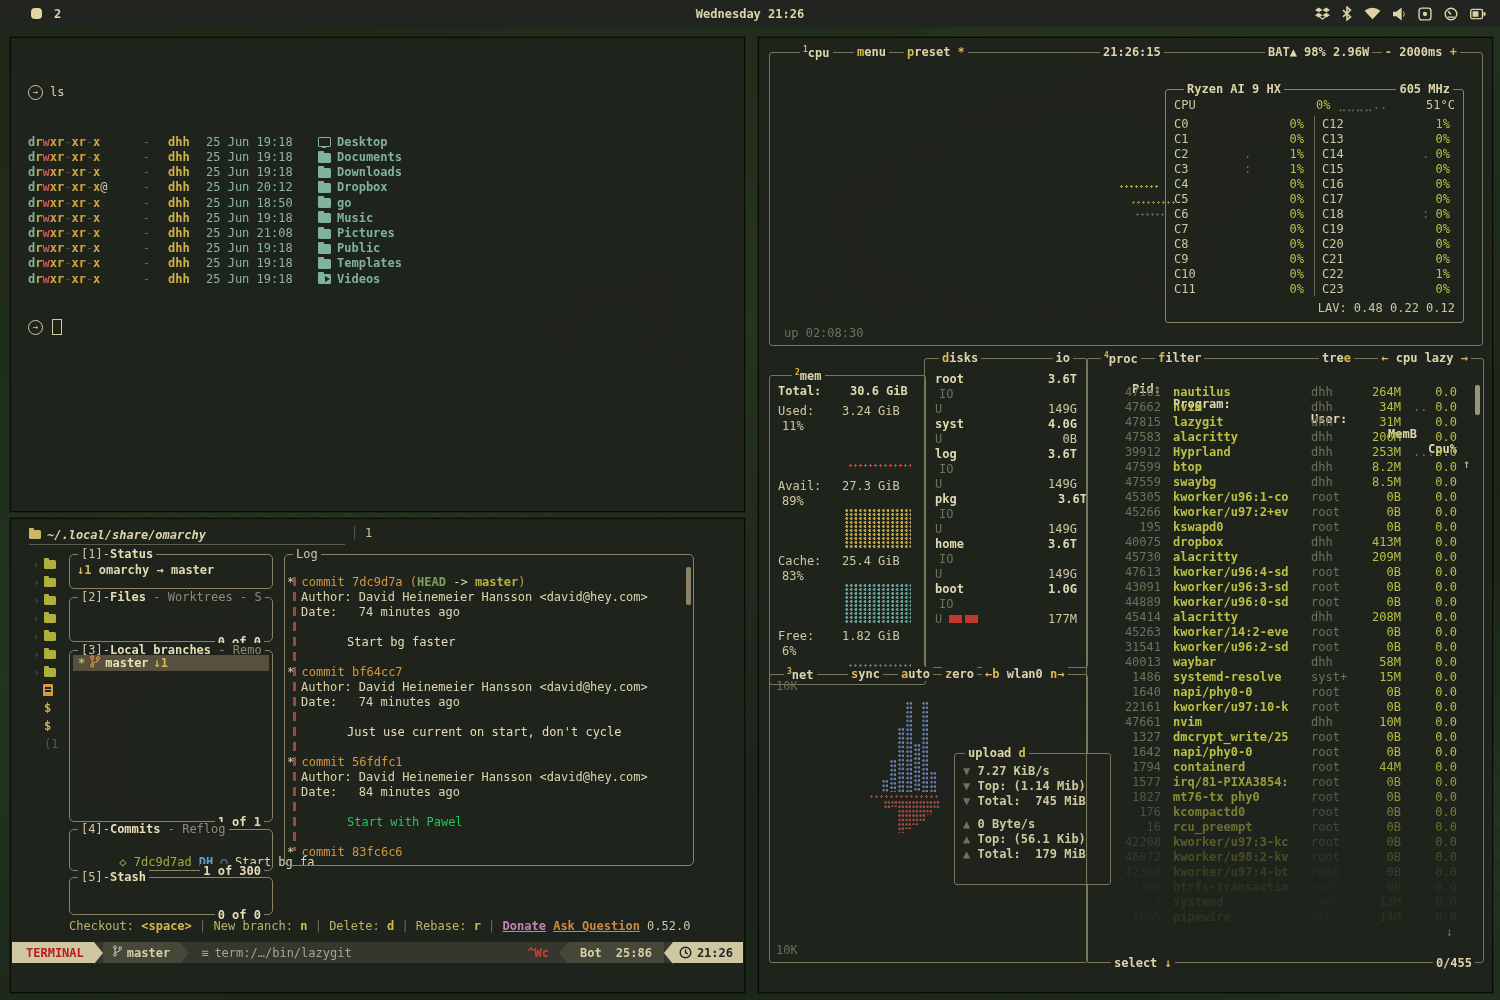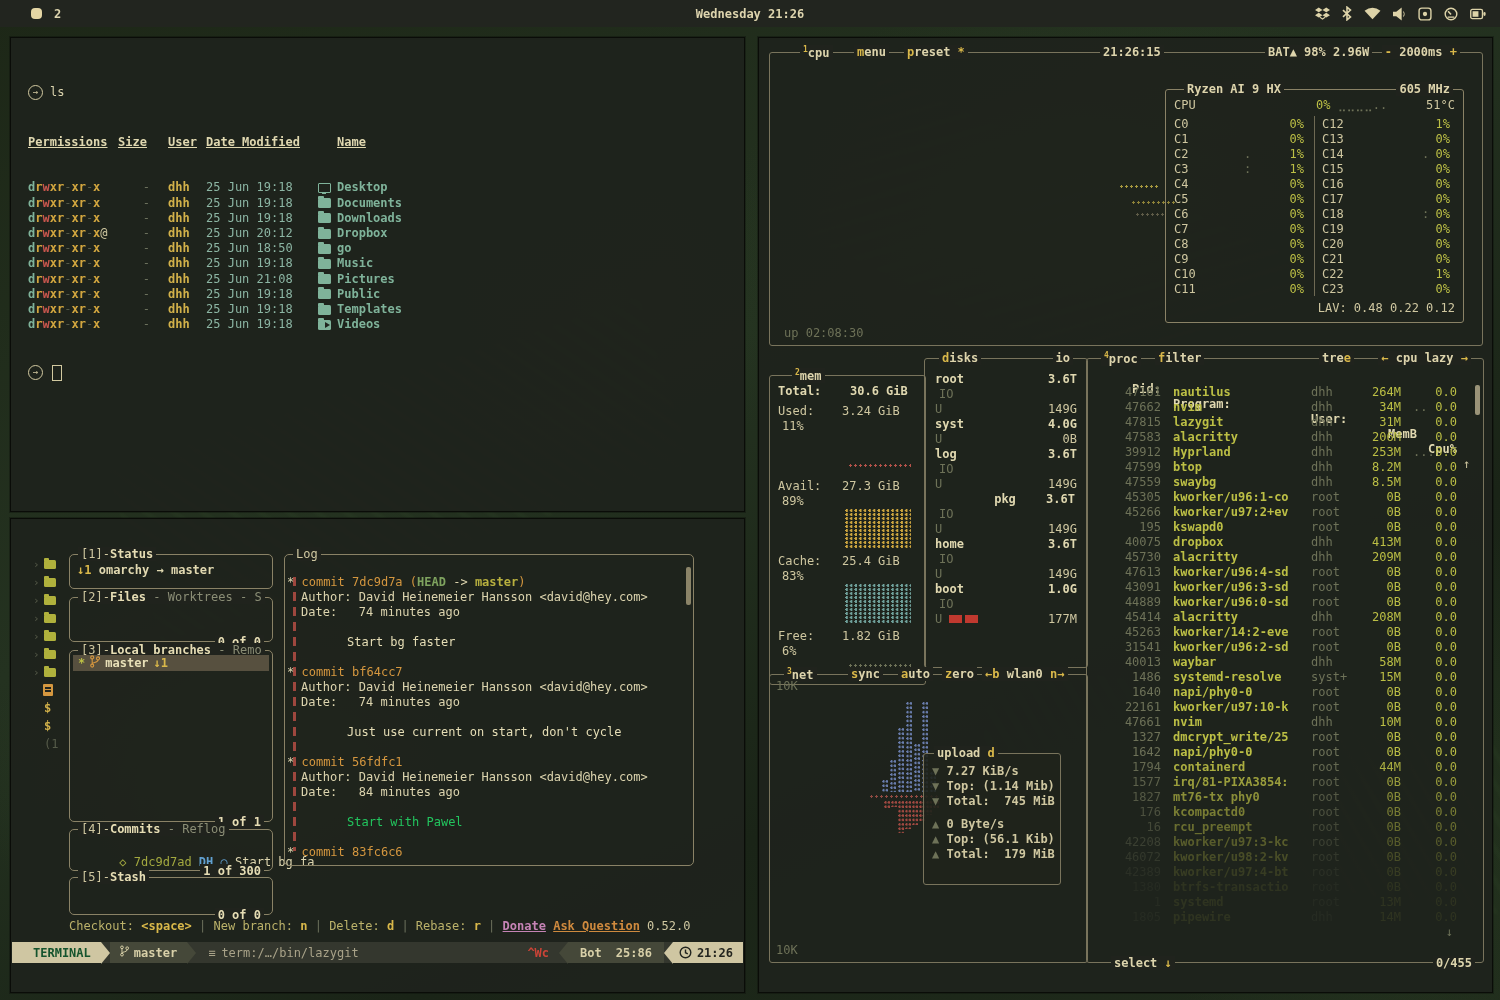--- a/index.html
+++ b/index.html
@@ -73,21 +73,21 @@
   .sel-row{position:absolute;left:3px;right:3px;height:16px;background:#57503f;display:flex;align-items:center;padding-left:5px;gap:5px;}
   .keybar{position:absolute;left:58px;top:400px;white-space:pre;color:#bcb26a;}
   .keybar b{color:#d9b84a;font-weight:bold;}
   .keybar .pipe{color:#6b705c;}
   .lnk1{color:#c583b5;text-decoration:underline;font-weight:bold;}
   .lnk2{color:#cf8a3e;text-decoration:underline;font-weight:bold;}
   .red-gutter{position:absolute;width:3px;background:repeating-linear-gradient(180deg,#9e473e 0 9px,rgba(0,0,0,0) 9px 15px);}
   .logscroll{position:absolute;right:2px;top:12px;width:5px;height:38px;background:#8b8468;border-radius:2px;}
   
   .statusline{position:absolute;left:1px;right:1px;top:423px;height:21px;background:#34372e;display:flex;align-items:center;}
-  .sl-mode{background:#cfc6a2;color:#14532d;font-weight:bold;padding:0 10px 0 21px;height:21px;display:flex;align-items:center;}
+  .sl-mode{background:#cfc6a2;color:#b91c1c;font-weight:bold;padding:0 10px 0 14px;height:21px;display:flex;align-items:center;}
   .tri-r{width:0;height:0;border-top:11px solid transparent;border-bottom:11px solid transparent;border-left:9px solid #cfc6a2;}
   .sl-branch{background:#454839;height:21px;display:flex;align-items:center;padding:0 10px;gap:5px;color:#d8d0a8;font-weight:bold;}
   .tri-r2{width:0;height:0;border-top:11px solid transparent;border-bottom:11px solid transparent;border-left:9px solid #454839;}
   .sl-file{color:#a9a389;margin-left:12px;display:flex;align-items:center;gap:6px;}
   .sl-right{margin-left:auto;display:flex;align-items:center;height:21px;}
   .sl-flags{color:#cc4437;font-weight:bold;margin-right:10px;}
   .tri-l2{width:0;height:0;border-top:11px solid transparent;border-bottom:11px solid transparent;border-right:9px solid #454839;}
   .sl-pos{background:#454839;height:21px;display:flex;align-items:center;gap:14px;padding:0 12px;font-weight:bold;color:#d8d0a8;}
   .tri-l{width:0;height:0;border-top:11px solid transparent;border-bottom:11px solid transparent;border-right:9px solid #cfc6a2;}
   .sl-time{background:#cfc6a2;color:#23251f;font-weight:bold;height:21px;display:flex;align-items:center;gap:5px;padding:0 10px 0 6px;}
@@ -146,36 +146,37 @@
       </svg>
   </div>
 </div>
 
 <div class="win" id="lswin">
   <div class="ls-body">
     <div class="promptrow">
       <span class="prompt-circ">→</span>
       <span style="color:#dcd4ae;">ls</span>
     </div>
-    <div class="lsrow ls-head">
-      <span class="c-perm">Permissions</span>
-      <span style="display:inline-block;width:32px;"><span>Size</span></span>
-      <span style="display:inline-block;width:38px;margin-left:18px;"><span>User</span></span>
-      <span style="display:inline-block;width:100px;"><span>Date Modified</span></span>
-      <span style="margin-left:31px;">Name</span>
-    </div>
     <div id="ls-rows"><div class="lsrow"><span class="c-perm"><span class="p-d">d</span><span class="p-r">r</span><span class="p-w">w</span><span class="p-x">x</span><span class="p-r">r</span><span class="p-dash">-</span><span class="p-x">x</span><span class="p-r">r</span><span class="p-dash">-</span><span class="p-x">x</span></span><span class="c-size">-</span><span class="c-user">dhh</span><span class="c-date">25 Jun 19:18</span><span class="fico desk"></span><span class="c-name">Desktop</span></div><div class="lsrow"><span class="c-perm"><span class="p-d">d</span><span class="p-r">r</span><span class="p-w">w</span><span class="p-x">x</span><span class="p-r">r</span><span class="p-dash">-</span><span class="p-x">x</span><span class="p-r">r</span><span class="p-dash">-</span><span class="p-x">x</span></span><span class="c-size">-</span><span class="c-user">dhh</span><span class="c-date">25 Jun 19:18</span><span class="fico"></span><span class="c-name">Documents</span></div><div class="lsrow"><span class="c-perm"><span class="p-d">d</span><span class="p-r">r</span><span class="p-w">w</span><span class="p-x">x</span><span class="p-r">r</span><span class="p-dash">-</span><span class="p-x">x</span><span class="p-r">r</span><span class="p-dash">-</span><span class="p-x">x</span></span><span class="c-size">-</span><span class="c-user">dhh</span><span class="c-date">25 Jun 19:18</span><span class="fico"></span><span class="c-name">Downloads</span></div><div class="lsrow"><span class="c-perm"><span class="p-d">d</span><span class="p-r">r</span><span class="p-w">w</span><span class="p-x">x</span><span class="p-r">r</span><span class="p-dash">-</span><span class="p-x">x</span><span class="p-r">r</span><span class="p-dash">-</span><span class="p-x">x</span><span class="p-at">@</span></span><span class="c-size">-</span><span class="c-user">dhh</span><span class="c-date">25 Jun 20:12</span><span class="fico"></span><span class="c-name">Dropbox</span></div><div class="lsrow"><span class="c-perm"><span class="p-d">d</span><span class="p-r">r</span><span class="p-w">w</span><span class="p-x">x</span><span class="p-r">r</span><span class="p-dash">-</span><span class="p-x">x</span><span class="p-r">r</span><span class="p-dash">-</span><span class="p-x">x</span></span><span class="c-size">-</span><span class="c-user">dhh</span><span class="c-date">25 Jun 18:50</span><span class="fico"></span><span class="c-name">go</span></div><div class="lsrow"><span class="c-perm"><span class="p-d">d</span><span class="p-r">r</span><span class="p-w">w</span><span class="p-x">x</span><span class="p-r">r</span><span class="p-dash">-</span><span class="p-x">x</span><span class="p-r">r</span><span class="p-dash">-</span><span class="p-x">x</span></span><span class="c-size">-</span><span class="c-user">dhh</span><span class="c-date">25 Jun 19:18</span><span class="fico"></span><span class="c-name">Music</span></div><div class="lsrow"><span class="c-perm"><span class="p-d">d</span><span class="p-r">r</span><span class="p-w">w</span><span class="p-x">x</span><span class="p-r">r</span><span class="p-dash">-</span><span class="p-x">x</span><span class="p-r">r</span><span class="p-dash">-</span><span class="p-x">x</span></span><span class="c-size">-</span><span class="c-user">dhh</span><span class="c-date">25 Jun 21:08</span><span class="fico"></span><span class="c-name">Pictures</span></div><div class="lsrow"><span class="c-perm"><span class="p-d">d</span><span class="p-r">r</span><span class="p-w">w</span><span class="p-x">x</span><span class="p-r">r</span><span class="p-dash">-</span><span class="p-x">x</span><span class="p-r">r</span><span class="p-dash">-</span><span class="p-x">x</span></span><span class="c-size">-</span><span class="c-user">dhh</span><span class="c-date">25 Jun 19:18</span><span class="fico"></span><span class="c-name">Public</span></div><div class="lsrow"><span class="c-perm"><span class="p-d">d</span><span class="p-r">r</span><span class="p-w">w</span><span class="p-x">x</span><span class="p-r">r</span><span class="p-dash">-</span><span class="p-x">x</span><span class="p-r">r</span><span class="p-dash">-</span><span class="p-x">x</span></span><span class="c-size">-</span><span class="c-user">dhh</span><span class="c-date">25 Jun 19:18</span><span class="fico"></span><span class="c-name">Templates</span></div><div class="lsrow"><span class="c-perm"><span class="p-d">d</span><span class="p-r">r</span><span class="p-w">w</span><span class="p-x">x</span><span class="p-r">r</span><span class="p-dash">-</span><span class="p-x">x</span><span class="p-r">r</span><span class="p-dash">-</span><span class="p-x">x</span></span><span class="c-size">-</span><span class="c-user">dhh</span><span class="c-date">25 Jun 19:18</span><span class="fico video"></span><span class="c-name">Videos</span></div></div>
     <div class="promptrow" style="margin-top:2px;">
       <span class="prompt-circ">→</span>
       <span class="cursor"></span>
     </div>
   </div>
 </div>
 
 <div class="win" id="gitwin">
+  <div class="tabline">
+    <span class="tabpath">
+      <span class="mini-folder" style="background:#cdb867;"></span>
+      <span>~/.local/share/omarchy</span>
+    </span>
+    <span class="tabsep">│</span>
+    <span class="tabnum">1</span>
+  </div>
   <div id="explorer">
       <div class="xr" style="top: 38px;">
         <span class="chev">›</span>
         <span class="mini-folder"></span>
       </div>
       <div class="xr" style="top: 56px;">
         <span class="chev">›</span>
         <span class="mini-folder"></span>
       </div>
       <div class="xr" style="top: 74px;">
@@ -389,21 +390,21 @@
     <span class="btitle" style="right:14px;"><span>io</span></span>
     <div id="disk-rows">
         <div class="bsub" style="left: 10px; right: 10px; top: 13px;"><span class="btan">root</span><span class="btan" style="position:absolute;right:0;">3.6T</span></div>
         <div class="bsub dim" style="left: 14px; top: 28px;">IO</div>
         <div class="bsub" style="left: 10px; right: 10px; top: 43px;"><span class="dim">U</span><span class="tan" style="position:absolute;right:0;">149G</span></div>
         <div class="bsub" style="left: 10px; right: 10px; top: 58px;"><span class="btan">syst</span><span class="btan" style="position:absolute;right:0;">4.0G</span></div>
         <div class="bsub" style="left: 10px; right: 10px; top: 73px;"><span class="dim">U</span><span class="tan" style="position:absolute;right:0;">0B</span></div>
         <div class="bsub" style="left: 10px; right: 10px; top: 88px;"><span class="btan">log</span><span class="btan" style="position:absolute;right:0;">3.6T</span></div>
         <div class="bsub dim" style="left: 14px; top: 103px;">IO</div>
         <div class="bsub" style="left: 10px; right: 10px; top: 118px;"><span class="dim">U</span><span class="tan" style="position:absolute;right:0;">149G</span></div>
-        <div class="bsub" style="left: 10px; right: 12px; top: 133px; text-align: center;"><span class="btan">pkg</span><span class="btan" style="position:absolute;right:0;">3.6T</span></div>
+        <div class="bsub" style="left: 10px; right: 0; top: 133px;"><span class="btan">pkg</span><span class="btan" style="position:absolute;right:0;">3.6T</span></div>
         <div class="bsub dim" style="left: 14px; top: 148px;">IO</div>
         <div class="bsub" style="left: 10px; right: 10px; top: 163px;"><span class="dim">U</span><span class="tan" style="position:absolute;right:0;">149G</span></div>
         <div class="bsub" style="left: 10px; right: 10px; top: 178px;"><span class="btan">home</span><span class="btan" style="position:absolute;right:0;">3.6T</span></div>
         <div class="bsub dim" style="left: 14px; top: 193px;">IO</div>
         <div class="bsub" style="left: 10px; right: 10px; top: 208px;"><span class="dim">U</span><span class="tan" style="position:absolute;right:0;">149G</span></div>
         <div class="bsub" style="left: 10px; right: 10px; top: 223px;"><span class="btan">boot</span><span class="btan" style="position:absolute;right:0;">1.0G</span></div>
         <div class="bsub dim" style="left: 14px; top: 238px;">IO</div>
         <div class="bsub" style="left: 10px; right: 10px; top: 253px;"><span class="dim">U</span><span style="position:absolute;left:14px;top:3px;width:14px;height:8px;background:#c0392f;box-shadow:16px 0 0 #c0392f;width:13px;"></span><span class="tan" style="position:absolute;right:0;">177M</span></div>
       </div>
   </div>
@@ -428,21 +429,21 @@
         <div class="netcol" style="--mc: #a34a42; left: 121px; top: 126px; height: 6px;"></div>
         <div class="netcol" style="--mc: #a34a42; left: 128px; top: 126px; height: 32px;"></div>
         <div class="netcol" style="--mc: #a34a42; left: 135px; top: 126px; height: 28px;"></div>
         <div class="netcol" style="--mc: #a34a42; left: 142px; top: 126px; height: 24px;"></div>
         <div class="netcol" style="--mc: #a34a42; left: 149px; top: 126px; height: 20px;"></div>
         <div class="netcol" style="--mc: #a34a42; left: 156px; top: 126px; height: 14px;"></div>
         <div class="netcol" style="--mc: #a34a42; left: 163px; top: 126px; height: 7px;"></div>
       </div>
     <div class="dotline" style="--mc:#8f4a42;left:100px;top:120px;width:70px;"></div>
 
-    <div class="bbox" style="left:153px;top:78px;width:136px;height:130px;background:rgba(31,35,28,.9);">
+    <div class="bbox" style="left:184px;top:78px;width:136px;height:130px;background:rgba(31,35,28,.9);padding-left:19px;">
       <span class="btitle" style="left:10px;"><span>upload</span> <span class="hk">d</span></span>
       <div id="net-stats">
           <div class="bsub" style="left: 8px; top: 10px;"><span class="dim">▼</span> <span class="tan" style="font-weight:bold">7.27 KiB/s</span></div>
           <div class="bsub" style="left: 8px; top: 25px;"><span class="dim">▼</span> <span class="tan" style="font-weight:bold">Top: (1.14 Mib)</span></div>
           <div class="bsub" style="left: 8px; top: 40px;"><span class="dim">▼</span> <span class="tan" style="font-weight:bold">Total:  745 MiB</span></div>
           <div class="bsub" style="left: 8px; top: 63px;"><span class="dim">▲</span> <span class="tan" style="font-weight:bold">0 Byte/s</span></div>
           <div class="bsub" style="left: 8px; top: 78px;"><span class="dim">▲</span> <span class="tan" style="font-weight:bold">Top: (56.1 Kib)</span></div>
           <div class="bsub" style="left: 8px; top: 93px;"><span class="dim">▲</span> <span class="tan" style="font-weight:bold">Total:  179 MiB</span></div>
         </div>
     </div>

